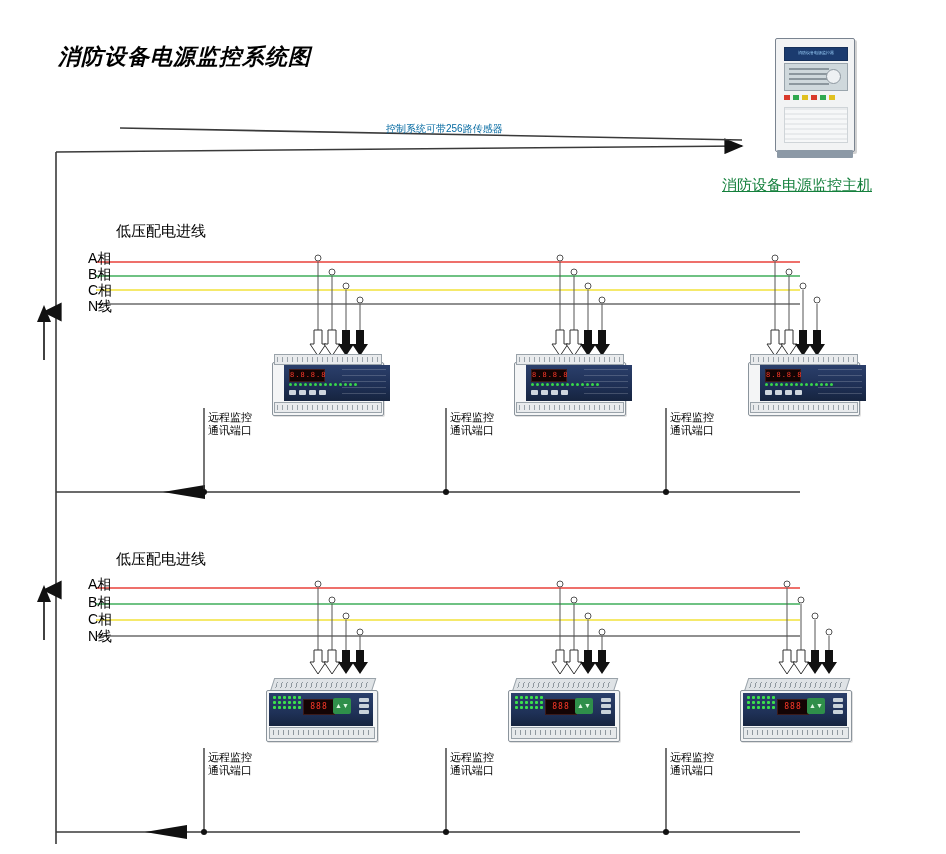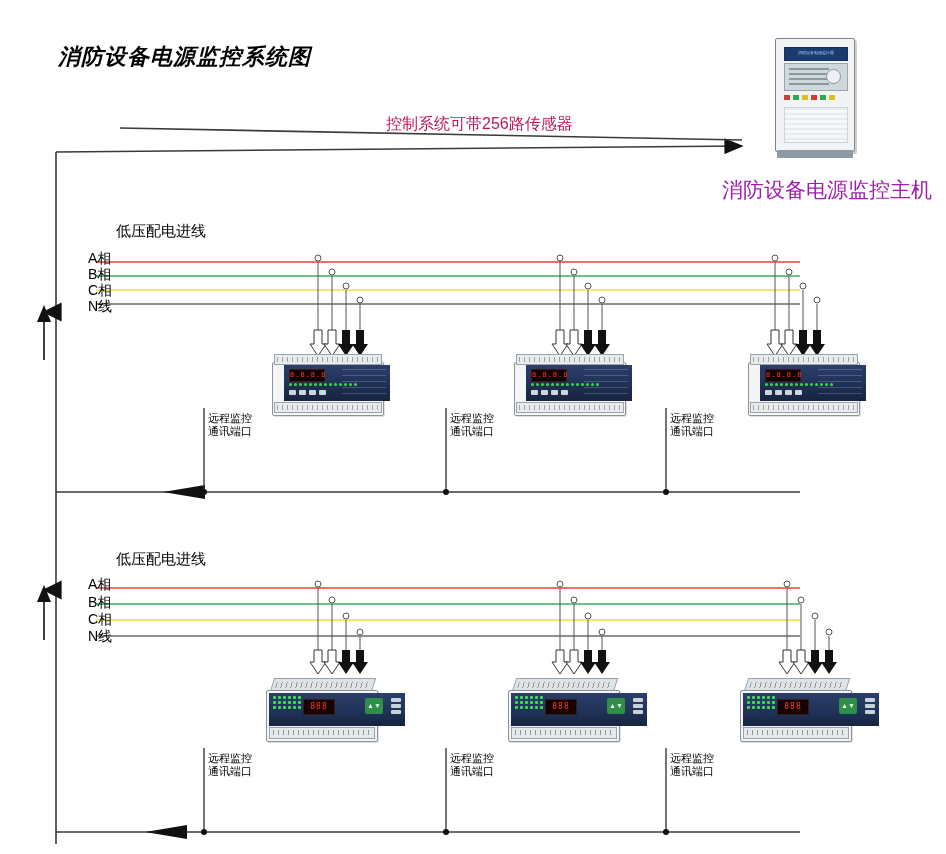--- a/index.html
+++ b/index.html
@@ -39,47 +39,49 @@
   }
   .bus-label {
     left: 68px;
     top: 160px;
     font-size: 15px;
     color: #1a9a3c;
     white-space: nowrap;
   }
   .top-note {
     left: 386px;
-    top: 114px;
-    font-size: 16px;
-    color: #be185d;
+    top: 122px;
+    font-size: 10px;
+    color: #0369a1;
     white-space: nowrap;
   }
   .host-label {
     left: 722px;
     top: 176px;
-    font-size: 21px;
-    color: #a21caf;
+    font-size: 15px;
+    color: #15803d;
     white-space: nowrap;
+    text-decoration: underline;
   }
   .incoming-label {
     font-size: 15px;
     color: #000000;
     white-space: nowrap;
   }
   .phase-label {
     font-size: 14px;
     color: #000000;
     white-space: nowrap;
   }
   .port-label {
     font-size: 11px;
     color: #000000;
     line-height: 13px;
     white-space: nowrap;
+    font-family: Liberation Mono, monospace;
   }
 
   
   .host {
     left: 775px;
     top: 38px;
     width: 82px;
     height: 122px;
   }
   .host .case {
@@ -282,21 +284,20 @@
     position: absolute;
     left: 3px; top: 3px;
     width: 94px; height: 6px;
     background: repeating-linear-gradient(to right, #8f989f 0 1px, transparent 1px 5px);
   }
   .devB .face {
     position: absolute;
     left: 3px; top: 15px;
     width: 104px; height: 33px;
     background: linear-gradient(to bottom, #2b3f6b 0%, #1f3157 60%, #16243f 100%);
-    padding-left: 32px;
   }
   .devB .barleds {
     position: absolute;
     left: 4px; top: 3px;
     display: flex;
     flex-direction: column;
     gap: 2px;
   }
   .devB .barleds span {
     display: flex;

